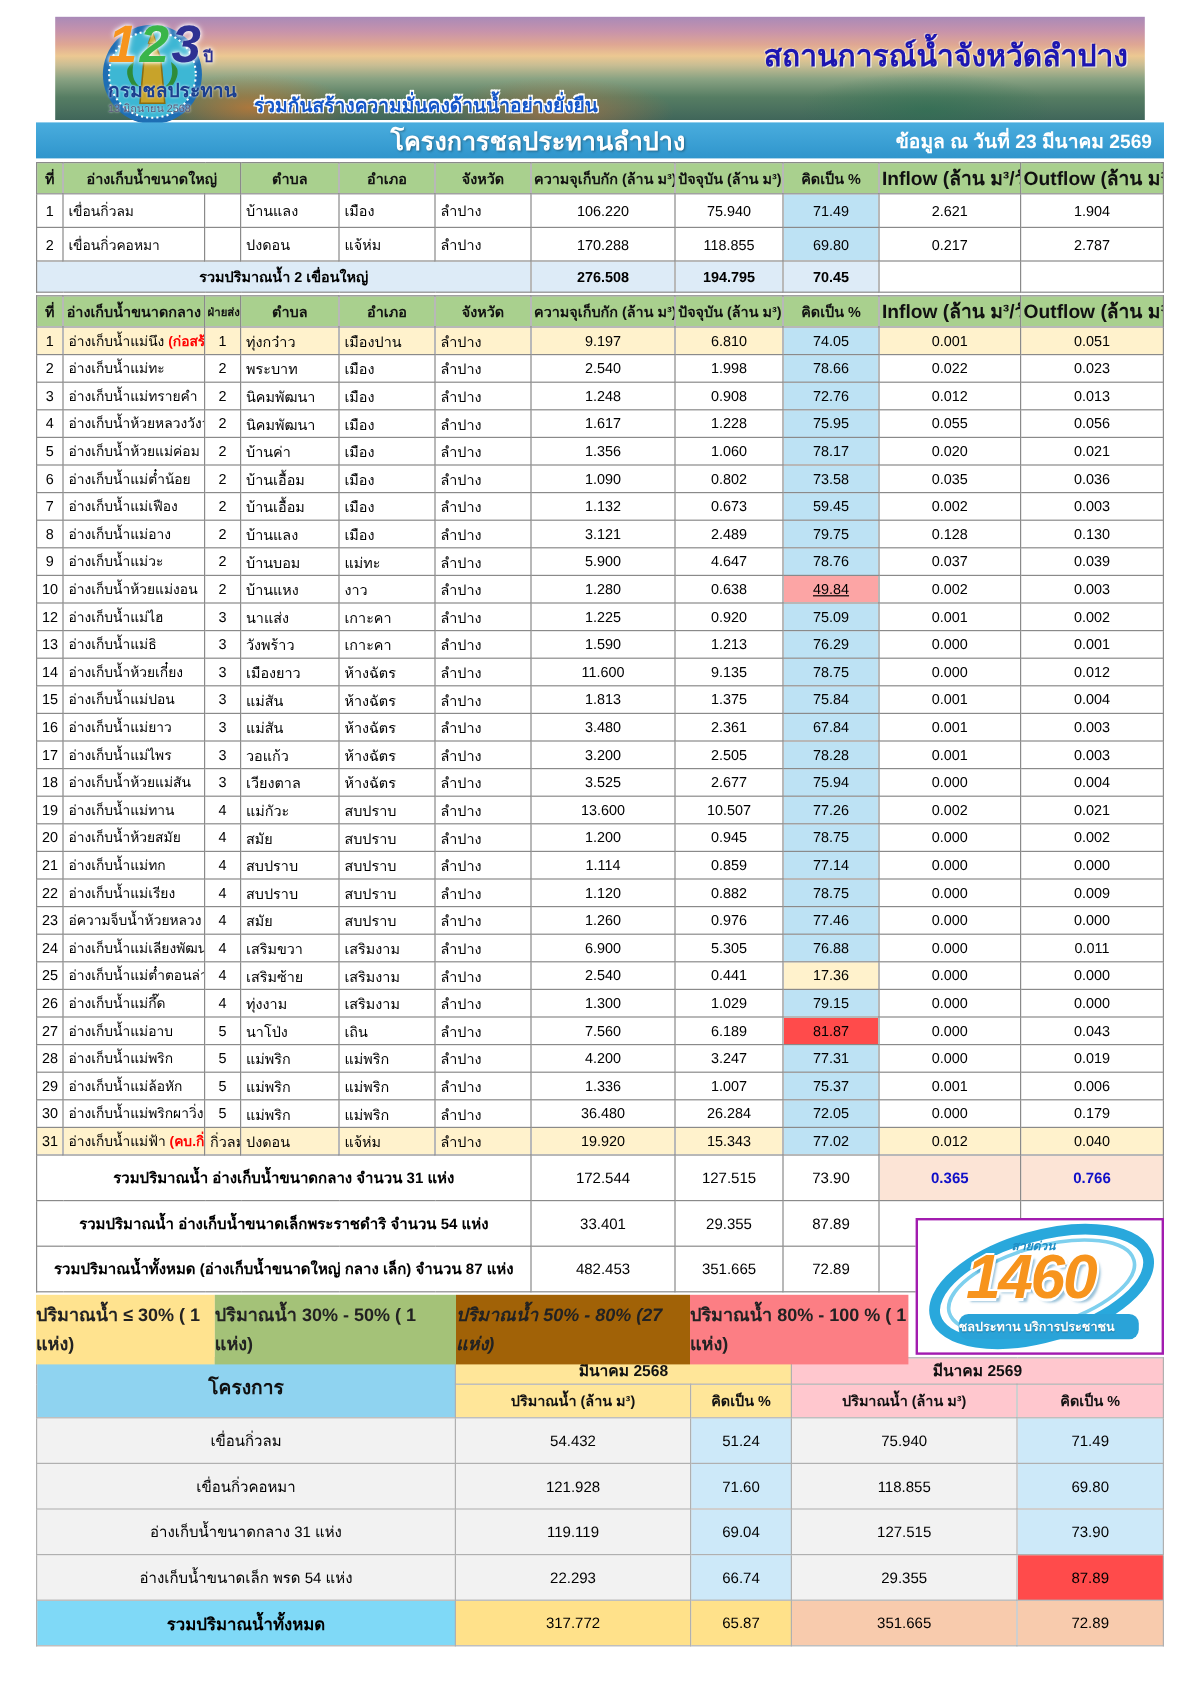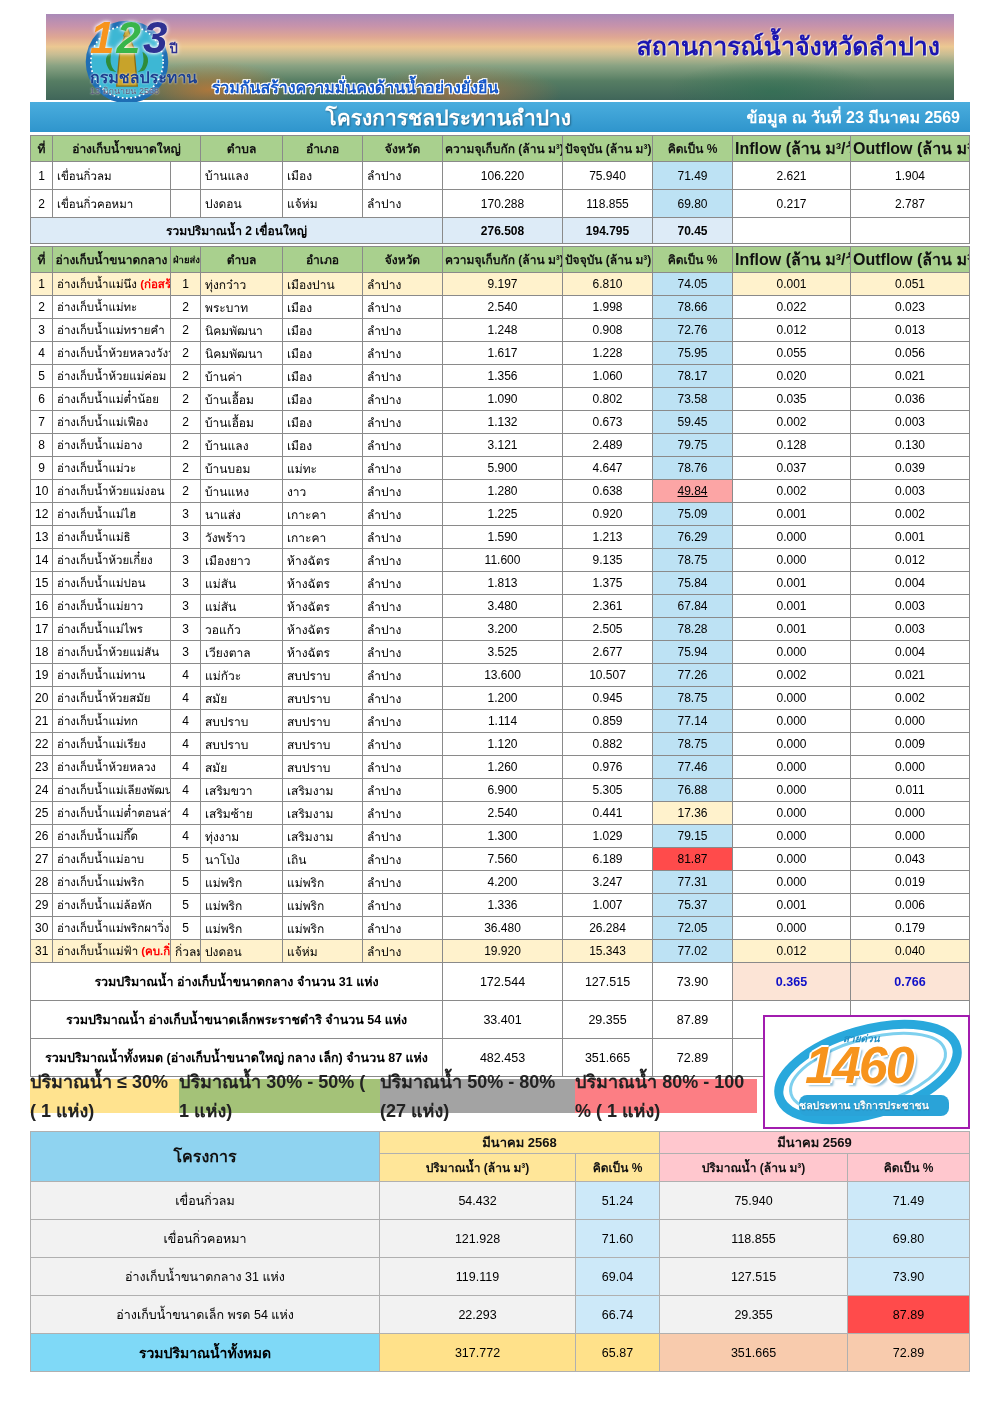--- a/index.html
+++ b/index.html
@@ -74,25 +74,25 @@
   .pct-red { background: #FF4B4B; }
   .row-hl td { background: #FFF2CC; }
   .row-hl td.pct-blue { background: #BDE2F4; }
   .sum1 td { background: #DDEBF7; height: 26px; font-weight: bold; text-align: center; }
   .msum td { height: 38px; text-align: center; font-size: 12.5px; background: #fff; }
   .msum td.lbl { font-weight: bold; }
   .flow-hl { background: #FCE4D6 !important; color: #0f0fc8; font-weight: bold; }
 
   
   .legend-row { position: relative; height: 50px; margin-top: 2px; display: flex; }
-  .lg { height: 34px; display: flex; align-items: center; justify-content: center;
-        font-size: 18px; font-weight: bold; color: #222; }
+  .lg { height: 58px; display: flex; align-items: center; justify-content: center;
+        font-size: 15px; font-weight: bold; color: #222; }
   .lg1 { width: 149px; background: #FFE38F; }
   .lg2 { width: 201px; background: #A4C278; }
-  .lg3 { width: 195px; background: #a3a3a3; }
+  .lg3 { width: 195px; background: #a16207; font-style: italic; }
   .lg4 { width: 182px; background: #FC7E84; }
 
   
   .hotline {
     position: absolute; right: 0; bottom: 0; width: 207px; height: 114px;
     background: #ffffff; border: 2px solid #a21caf; overflow: hidden;
   }
   .hotline svg { position: absolute; left: 0; top: 0; }
   .hot-small { position: absolute; top: 14px; left: 78px; font-size: 10px; font-weight: bold; color: #1f8dc4; font-style: italic; }
   .hot-num {
@@ -517,21 +517,21 @@
           <td class="c-left">สบปราบ</td>
           <td class="c-left">ลำปาง</td>
           <td class="c-num">1.120</td>
           <td class="c-num">0.882</td>
           <td class="c-num pct-blue">78.75</td>
           <td class="c-num">0.000</td>
           <td class="c-num">0.009</td>
         </tr>
         <tr>
           <td class="c-no">23</td>
-          <td class="c-name"><span>อ่างเก็บน้ำห้วยหลวง</span></td>
+          <td class="c-name"><span>อ่ความจ็บน้ำห้วยหลวง</span></td>
           <td class="c-center">4</td>
           <td class="c-left">สมัย</td>
           <td class="c-left">สบปราบ</td>
           <td class="c-left">ลำปาง</td>
           <td class="c-num">1.260</td>
           <td class="c-num">0.976</td>
           <td class="c-num pct-blue">77.46</td>
           <td class="c-num">0.000</td>
           <td class="c-num">0.000</td>
         </tr>

